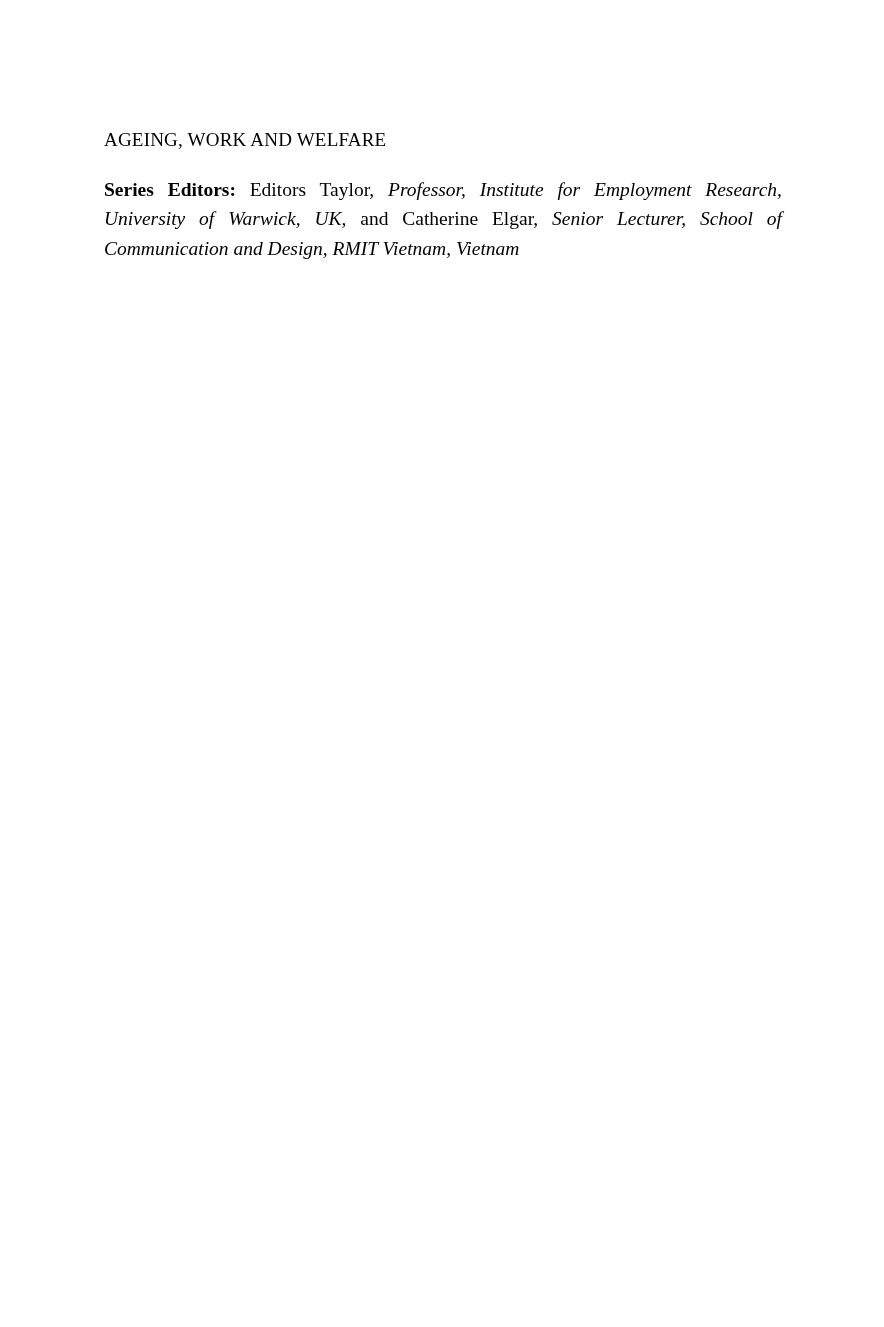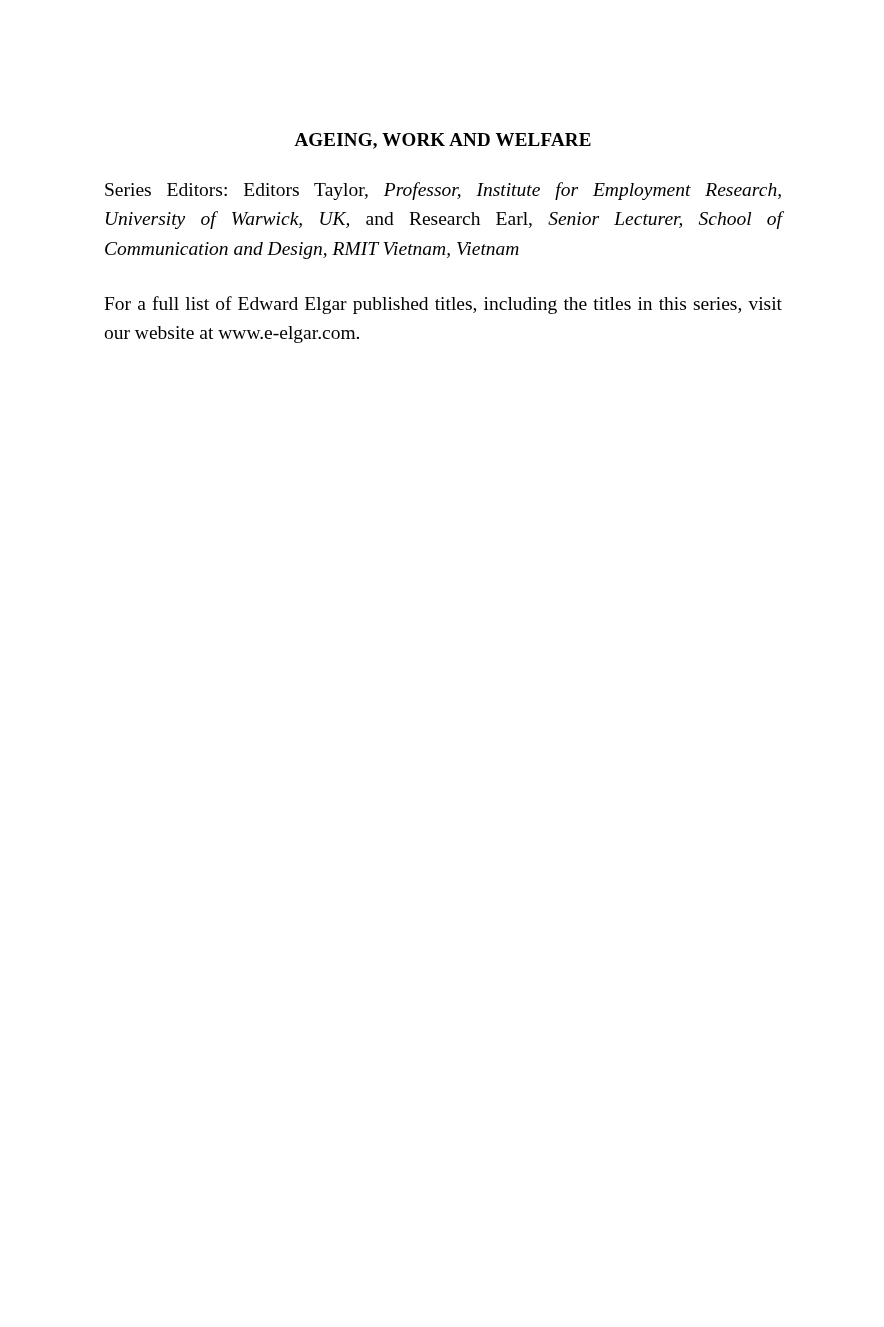--- a/index.html
+++ b/index.html
@@ -24,32 +24,31 @@
     position: absolute;
     left: 104px;
     top: 128px;
     width: 678px;
   }
   .series-title {
     font-size: 19px;
     line-height: 1.3;
     letter-spacing: 0.2px;
     margin: 0 0 22px 0;
-    font-weight: 700;
-    text-align: center;
+    font-weight: 400;
   }
   .editors {
     font-size: 19.5px;
     line-height: 1.52;
     text-align: justify;
     text-justify: inter-word;
     margin: 0 0 25px 0;
   }
   .editors .lbl {
-    font-weight: normal;
+    font-weight: bold;
   }
   .editors .ital {
     font-style: italic;
   }
   .note {
     font-size: 19.5px;
     line-height: 1.5;
     text-align: justify;
     text-justify: inter-word;
     margin: 0;
@@ -57,19 +56,18 @@
 </style>
 </head>
 <body>
 
 <div class="page">
   <div class="content">
 
     <div class="series-title">AGEING, WORK AND WELFARE</div>
 
     <p class="editors">
-      <span class="lbl">Series Editors:</span><span> Editors Taylor,</span><span class="ital"> Professor, Institute for Employment Research, University of Warwick, UK,</span><span> and </span><span>Research Earl,</span><span class="ital"> Senior Lecturer, School of Communication and Design, RMIT Vietnam, Vietnam</span>
+      <span class="lbl">Series Editors:</span><span> Editors Taylor,</span><span class="ital"> Professor, Institute for Employment Research, University of Warwick, UK,</span><span> and </span><span>Catherine Elgar,</span><span class="ital"> Senior Lecturer, School of Communication and Design, RMIT Vietnam, Vietnam</span>
     </p>
 
-    <p class="note">For a full list of Edward Elgar published titles, including the titles in this series, visit our website at www.e-elgar.com.</p>
 
   </div>
 </div>
 
 </body></html>

